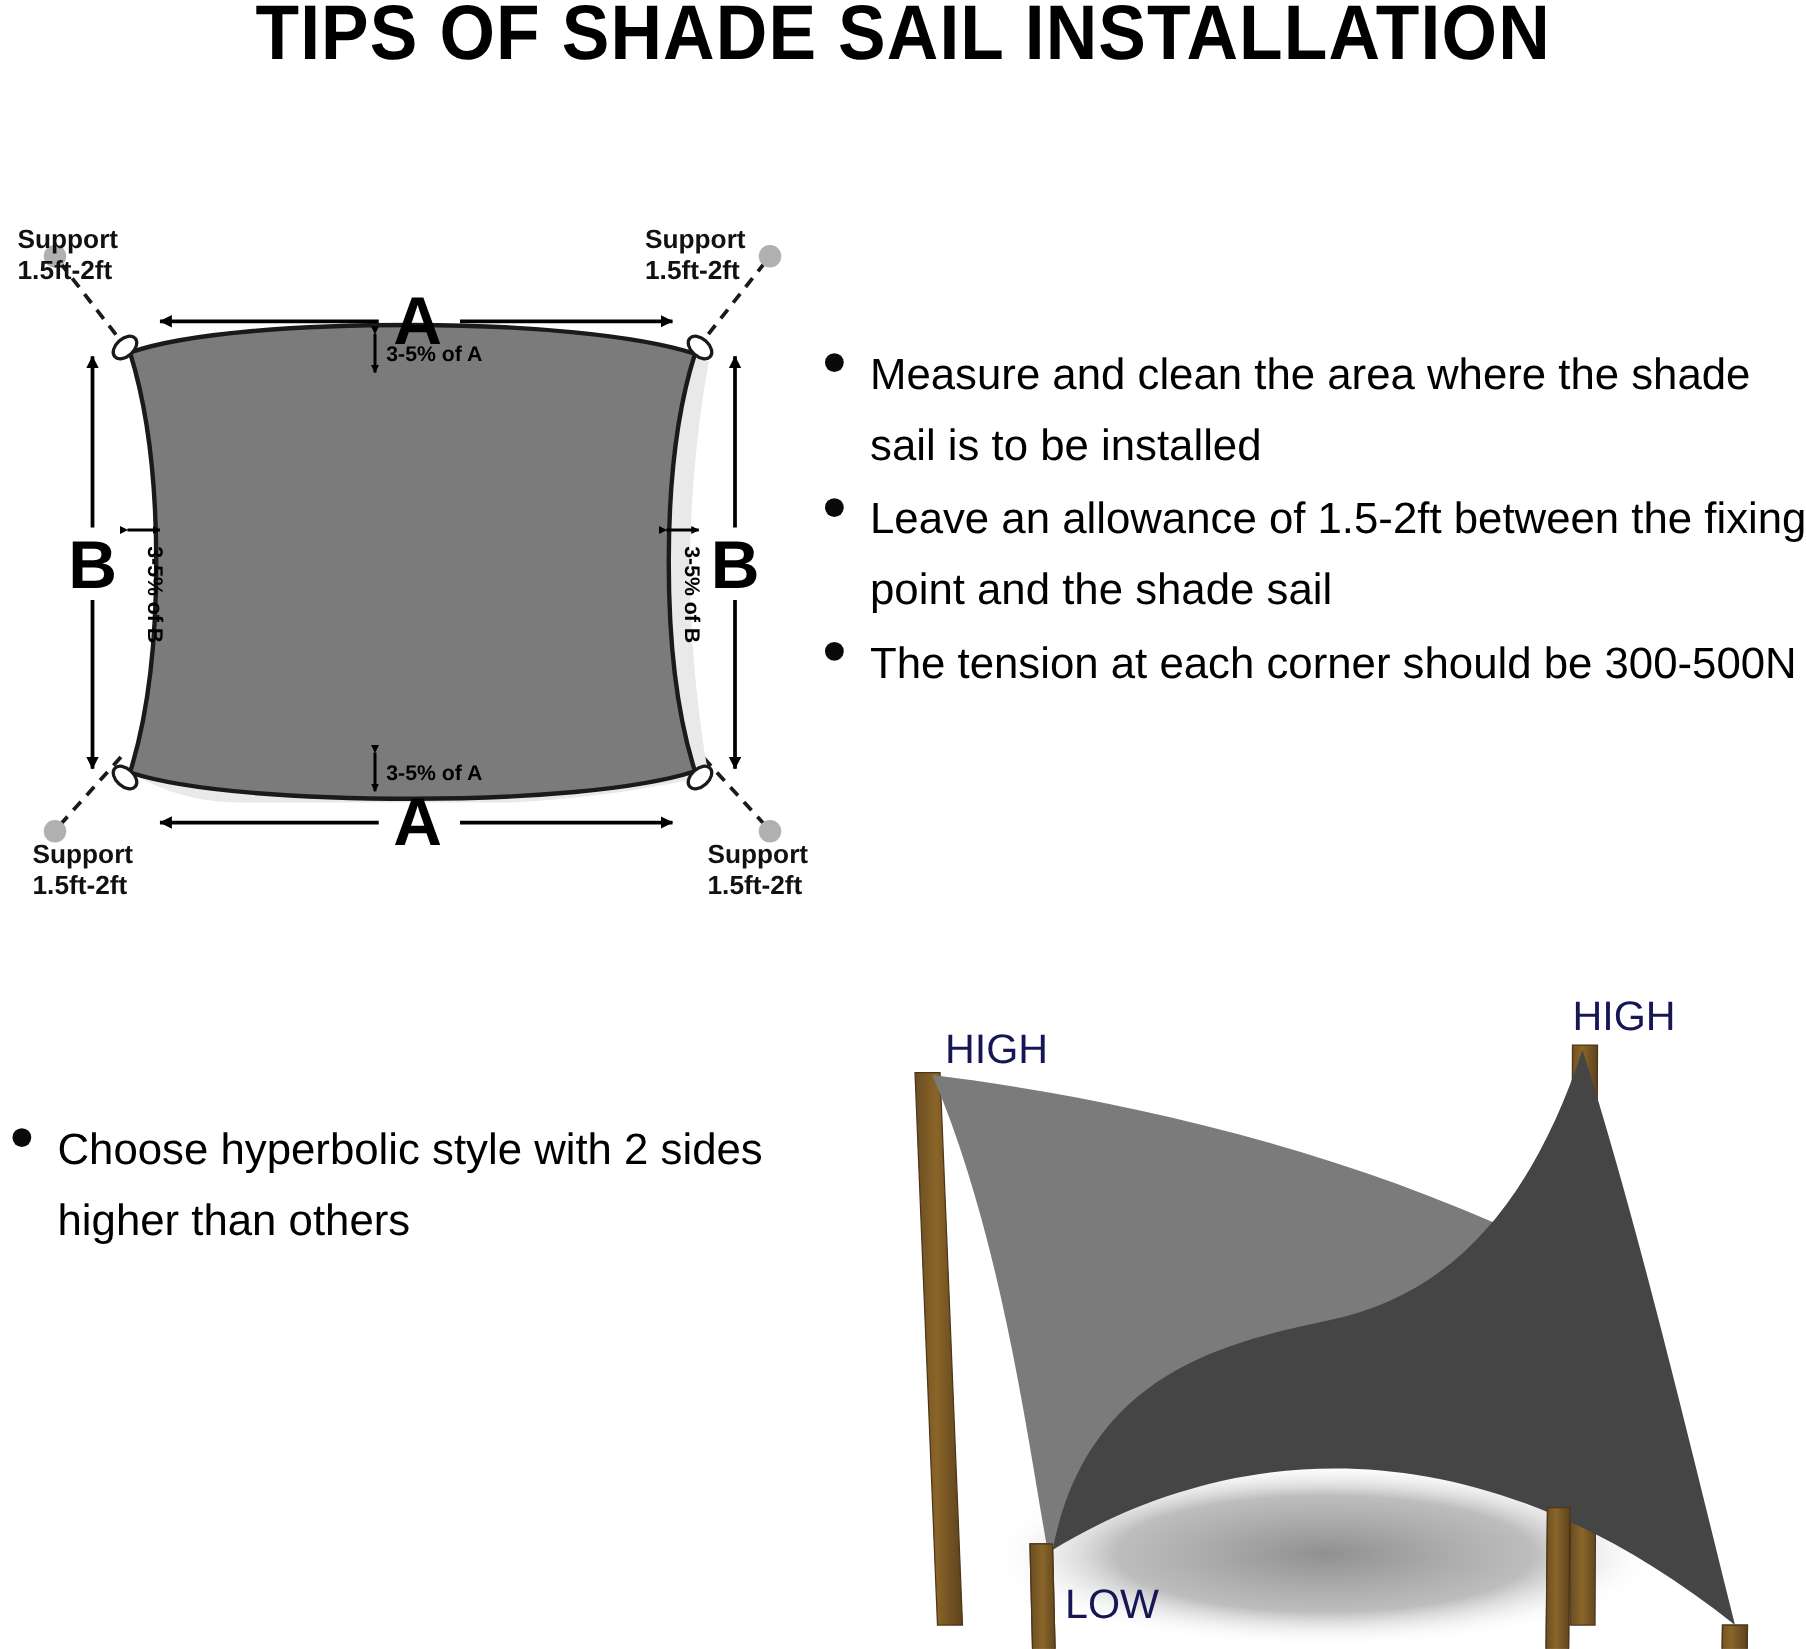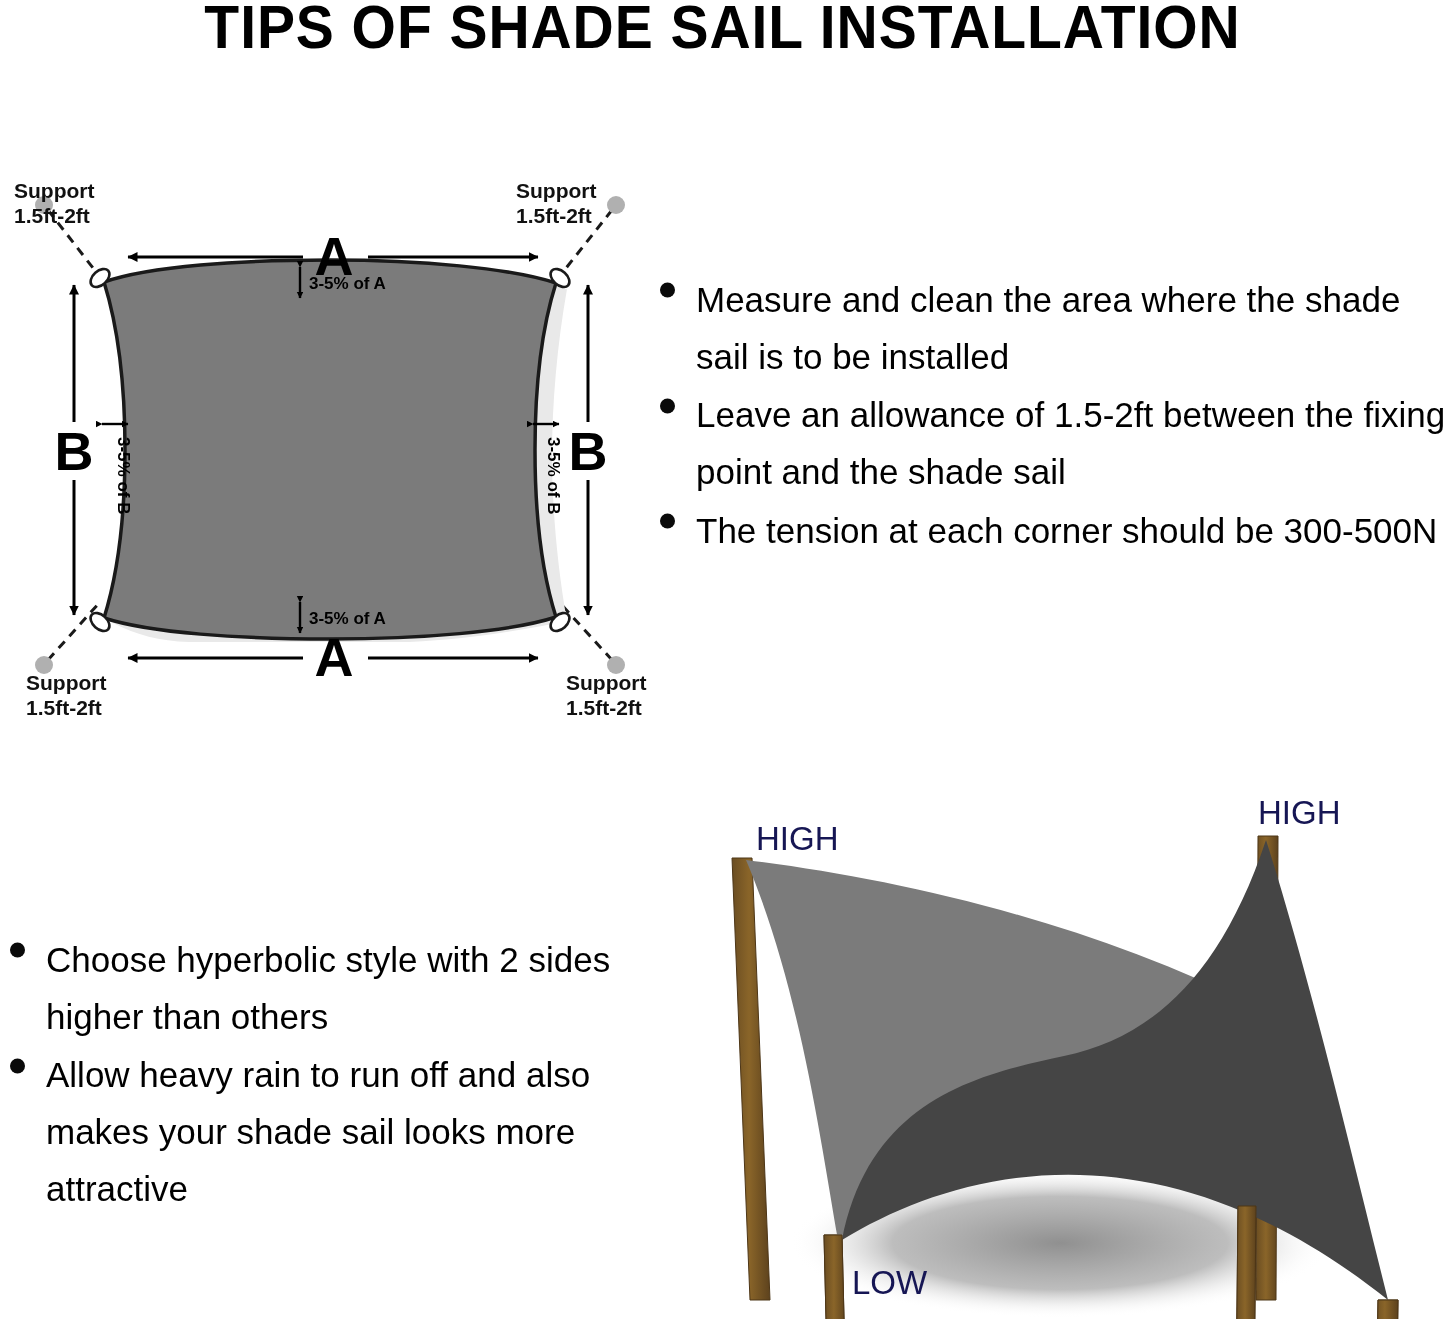--- a/index.html
+++ b/index.html
@@ -43,21 +43,21 @@
     background:#0a0a0a;
     transform:translateY(-50%);
   }
   .bullets li .txt{display:block;}
 
   #right-bullets{
     left:650px;top:272px;width:800px;
     font-size:35px;line-height:1.62;
   }
   #left-bullets{
-    left:0px;top:932px;width:625px;
+    left:0px;top:892px;width:625px;
     font-size:35px;line-height:1.62;
   }
 
   
   .lbl-support{font-family:"Liberation Sans","DejaVu Sans",sans-serif;font-size:21px;font-weight:600;fill:#111;}
   .lbl-AB{font-family:"Liberation Sans","DejaVu Sans",sans-serif;font-size:54px;font-weight:bold;fill:#000;}
   .lbl-pct{font-family:"Liberation Sans","DejaVu Sans",sans-serif;font-size:17px;font-weight:bold;fill:#000;}
   .lbl-hl{font-family:"Liberation Sans","DejaVu Sans",sans-serif;font-size:33px;fill:#161654;}
 </style>
 </head>
@@ -199,24 +199,20 @@
     <li>
       <span class="dot"></span>
       <span class="txt">The tension at each corner should be 300-500N</span>
     </li>
   </ul>
 
   <ul class="bullets" id="left-bullets">
     <li>
       <span class="dot"></span>
       <span class="txt">Choose hyperbolic style with 2 sides higher than others</span>
-    </li>
-    <li>
-      <span class="dot"></span>
-      <span class="txt">Allow heavy rain to run off and also makes your shade sail looks more attractive</span>
     </li>
   </ul>
 
   <div class="diagram" id="bottom-diagram">
     <svg width="785" height="544" viewBox="0 0 785 544" xmlns="http://www.w3.org/2000/svg">
 
       <defs>
         <linearGradient id="woodgrad" x1="0" y1="0" x2="1" y2="0">
           <stop offset="0%" stop-color="#6a4d22"></stop>
           <stop offset="45%" stop-color="#8a6529"></stop>

